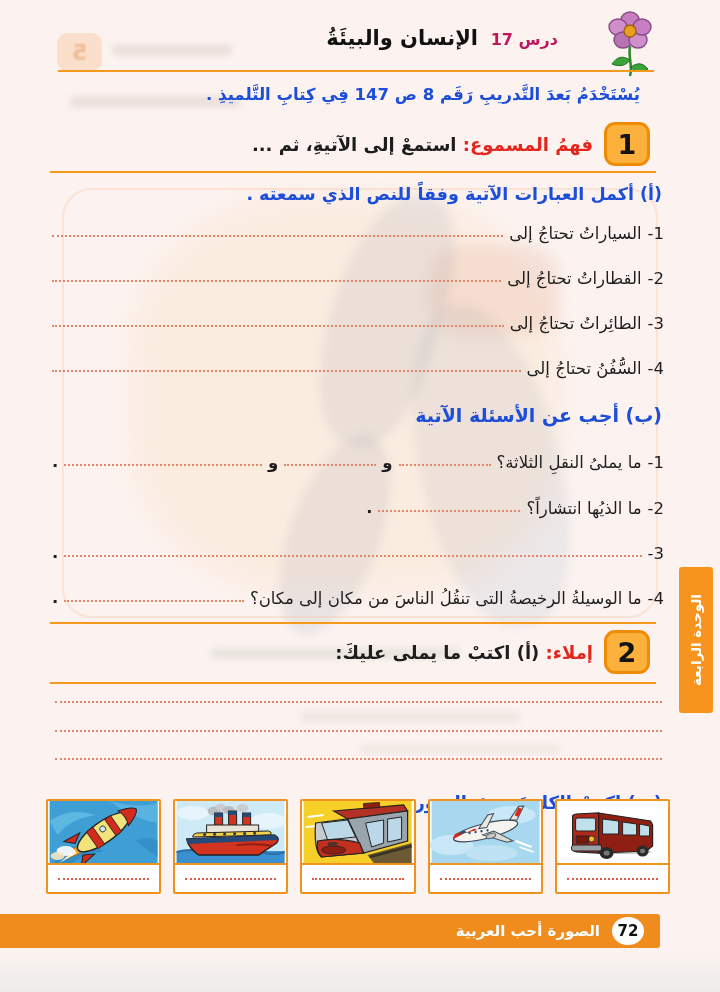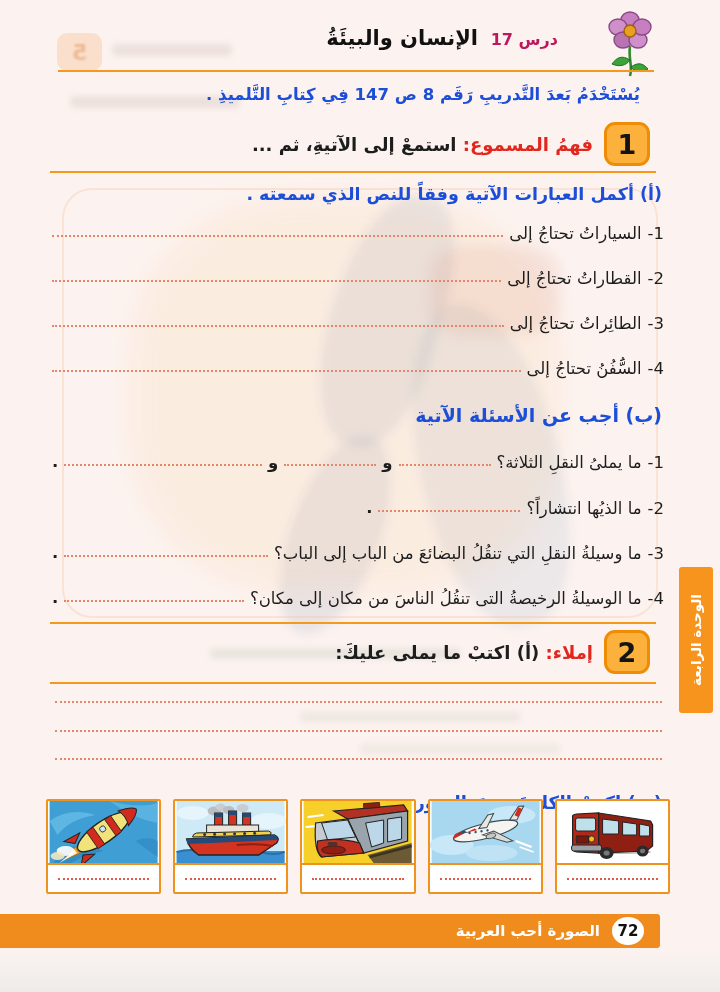--- a/index.html
+++ b/index.html
@@ -182,21 +182,20 @@
     <span class="end-dot">.</span>
   </div>
   <div class="blank-row q2">
     <span class="row-text">2-</span>
     <span class="row-text">ما الذيُها انتشاراً؟</span>
     <span class="lead lead-fixed" style="width:142px"></span>
     <span class="end-dot">.</span>
   </div>
   <div class="blank-row q3">
     <span class="row-text">3-</span>
-    <span class="row-text">ما وسيلةُ النقلِ التي تنقُلُ البضائعَ من الباب إلى الباب؟</span>
     <span class="lead"></span>
     <span class="end-dot">.</span>
   </div>
   <div class="blank-row q4">
     <span class="row-text">4-</span>
     <span class="row-text">ما الوسيلةُ الرخيصةُ التى تنقُلُ الناسَ من مكان إلى مكان؟</span>
     <span class="lead"></span>
     <span class="end-dot">.</span>
   </div>
 

